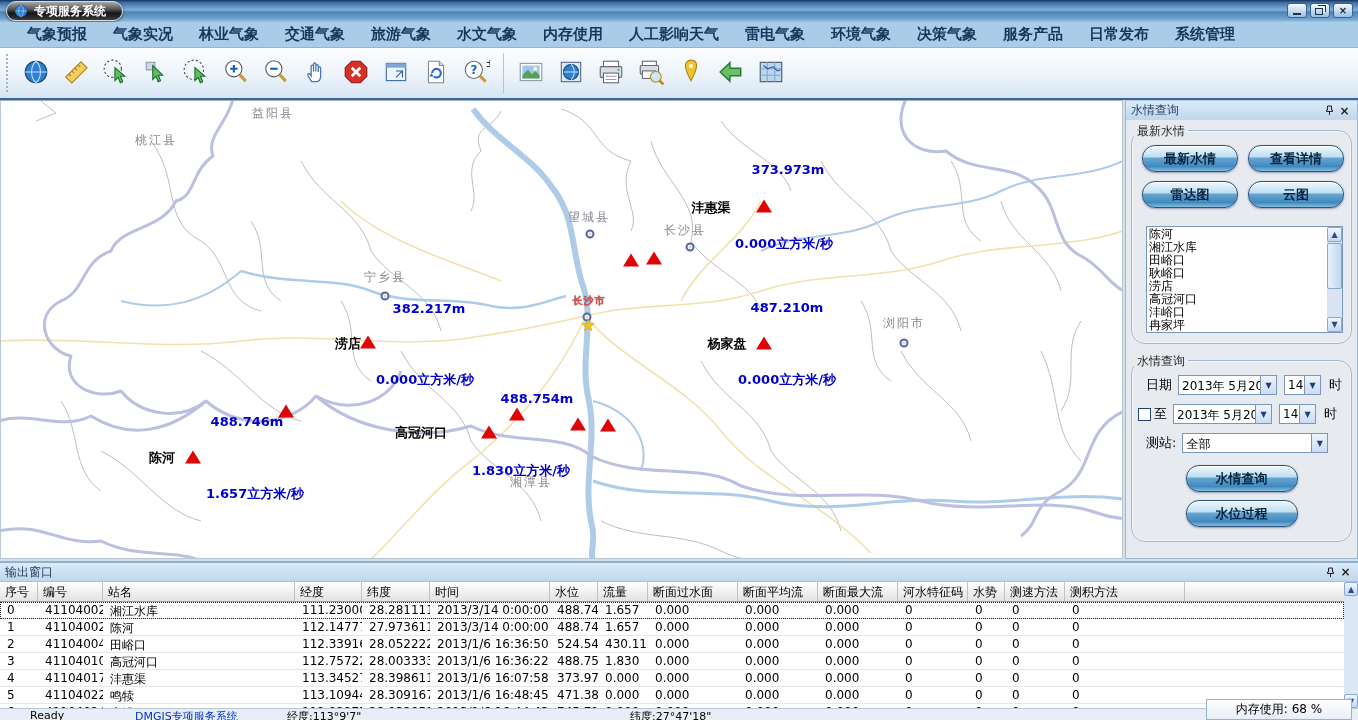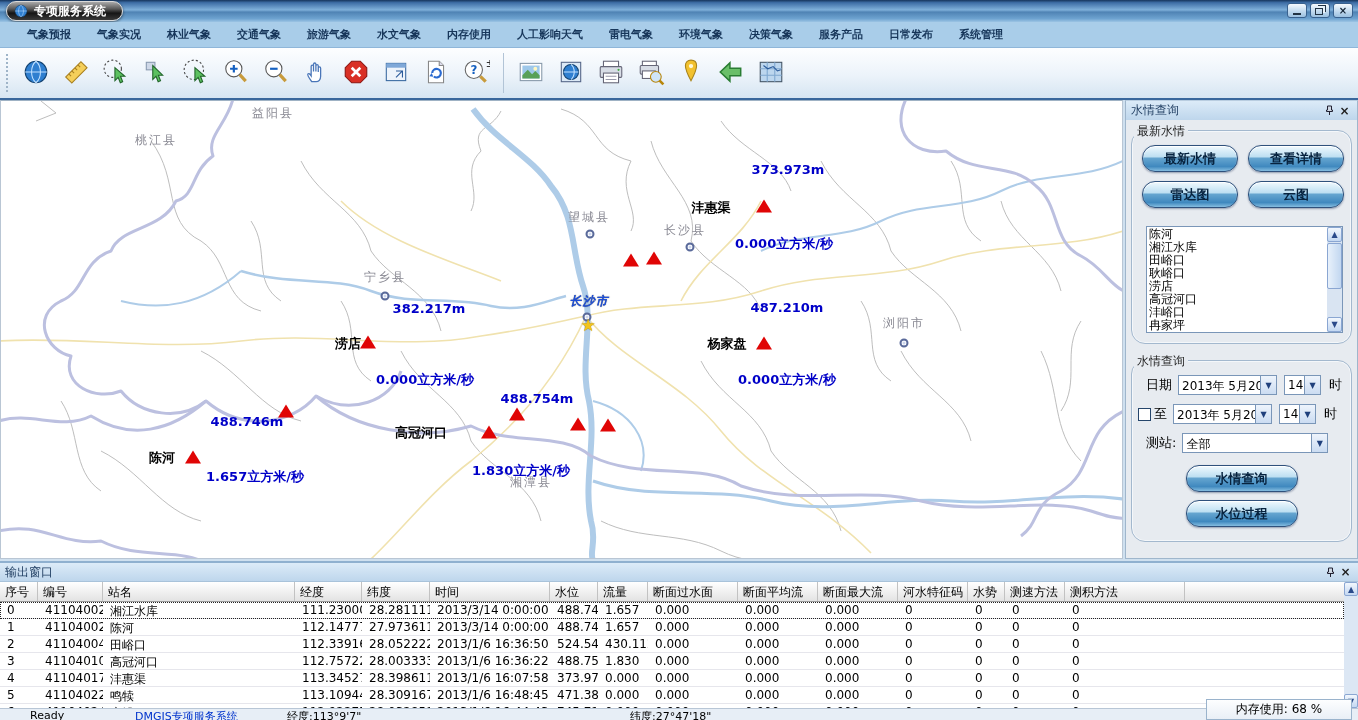--- a/index.html
+++ b/index.html
@@ -16,38 +16,38 @@
   .win-btns { position:absolute; right:5px; top:3px; display:flex; gap:3px; }
   .win-btn { width:20px; height:15px; border-radius:3px; border:1px solid #39618e;
     background:linear-gradient(#f6fafd,#cbe0f2 45%,#9bc0e0); display:flex; align-items:center;
     justify-content:center; font-size:10px; line-height:10px; color:#123; font-weight:bold; }
   .glyph-min { width:8px; height:2px; background:#234; margin-top:7px; }
   .glyph-restore { width:8px; height:7px; border:1px solid #234; box-shadow:2px -2px 0 -0px #e8f2fa,3px -3px 0 0 #234; margin:2px 3px 0 0; }
 
   
   .menubar { position:absolute; left:0; top:22px; width:1358px; height:26px; background:#a9cde9;
     border-bottom:1px solid #8fb6d9; display:flex; align-items:center; padding-left:14px; }
-  .menu-item { padding:0 13px; font-size:11px; font-weight:600; color:#17365a; white-space:nowrap; }
+  .menu-item { padding:0 13px; font-size:15px; font-weight:600; color:#17365a; white-space:nowrap; }
 
   
   .toolbar { position:absolute; left:0; top:48px; width:1358px; height:52px;
     background:linear-gradient(#fdfeff,#ecf3fa 55%,#d6e5f2); border-bottom:2px solid #39679c;
     display:flex; align-items:center; padding-left:4px; }
   .tb-grip { width:3px; height:38px; border-left:2px dotted #9fb4c8; margin:0 7px 0 2px; }
   .tbtn { width:40px; height:42px; display:flex; align-items:center; justify-content:center; }
   .tbtn svg { width:28px; height:28px; }
   .tb-sep { width:1px; height:40px; background:#b2c4d6; margin:0 7px; }
 
   
   .map { position:absolute; left:0; top:100px; width:1123px; height:459px; background:#fff;
     border:1px solid #b9c6d4; border-top:1px solid #9fb2c4; overflow:hidden; }
   .map svg.base { position:absolute; left:0; top:0; }
   .map-label { position:absolute; transform:translate(-50%,-50%); white-space:nowrap; }
   .lbl-county { color:#8a8a94; font-size:12px; letter-spacing:2px; }
-  .lbl-city { color:#1d4ed8; font-size:12px; font-weight:bold; letter-spacing:1px; text-shadow:0 0 1px #555;font-style:italic; }
+  .lbl-city { color:#ef4444; font-size:10px; font-weight:bold; letter-spacing:1px; text-shadow:0 0 1px #555; }
   .lbl-station { color:#000; font-size:13px; font-weight:bold; }
   .lbl-value { color:#0000c8; font-size:13px; font-weight:bold; }
   .tri-marker { position:absolute; width:0; height:0; transform:translate(-50%,-50%);
     border-left:8px solid transparent; border-right:8px solid transparent; border-bottom:13px solid #e00505; }
   .seat-circle { position:absolute; width:9px; height:9px; transform:translate(-50%,-50%);
     border:2px solid #5a6a9a; border-radius:50%; background:#cdd6ec; box-shadow:inset 0 0 0 1px #fff; }
   .city-star { position:absolute; transform:translate(-50%,-50%); color:#f2c41c; font-size:17px;
     text-shadow:0 0 1px #8a6a00; }
 
   
@@ -349,21 +349,21 @@
       <div class="map-label lbl-station" style="left: 161px; top: 357px;">陈河</div>
       <div class="map-label lbl-value" style="left: 787px; top: 68px;">373.973m</div>
       <div class="map-label lbl-value" style="left: 783px; top: 143px;">0.000立方米/秒</div>
       <div class="map-label lbl-value" style="left: 428px; top: 207px;">382.217m</div>
       <div class="map-label lbl-value" style="left: 786px; top: 206px;">487.210m</div>
       <div class="map-label lbl-value" style="left: 424px; top: 279px;">0.000立方米/秒</div>
       <div class="map-label lbl-value" style="left: 786px; top: 279px;">0.000立方米/秒</div>
       <div class="map-label lbl-value" style="left: 536px; top: 297px;">488.754m</div>
       <div class="map-label lbl-value" style="left: 246px; top: 320px;">488.746m</div>
       <div class="map-label lbl-value" style="left: 520px; top: 370px;">1.830立方米/秒</div>
-      <div class="map-label lbl-value" style="left: 254px; top: 376px;">1.657立方米/秒</div>
+      <div class="map-label lbl-value" style="left: 254px; top: 393px;">1.657立方米/秒</div>
       <div class="seat-circle" style="left: 384px; top: 195px;"></div>
       <div class="seat-circle" style="left: 589px; top: 133px;"></div>
       <div class="seat-circle" style="left: 689px; top: 146px;"></div>
       <div class="seat-circle" style="left: 586px; top: 216px;"></div>
       <div class="seat-circle" style="left: 903px; top: 242px;"></div>
       <div class="tri-marker" style="left: 763px; top: 105px;"></div>
       <div class="tri-marker" style="left: 630px; top: 159px;"></div>
       <div class="tri-marker" style="left: 653px; top: 157px;"></div>
       <div class="tri-marker" style="left: 367px; top: 241px;"></div>
       <div class="tri-marker" style="left: 763px; top: 242px;"></div>

